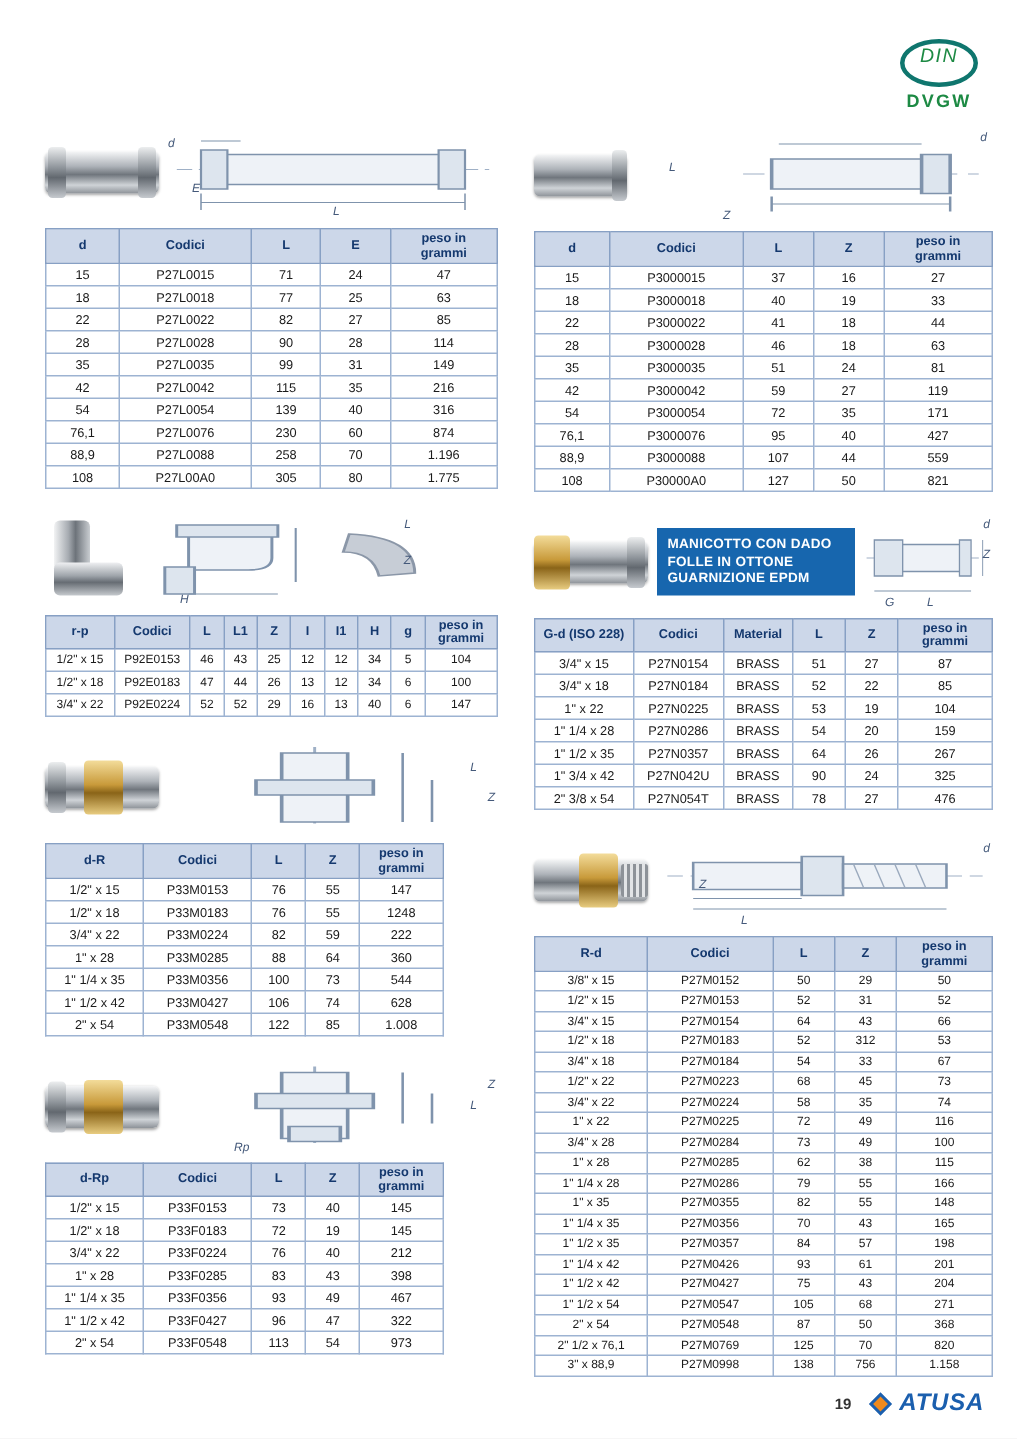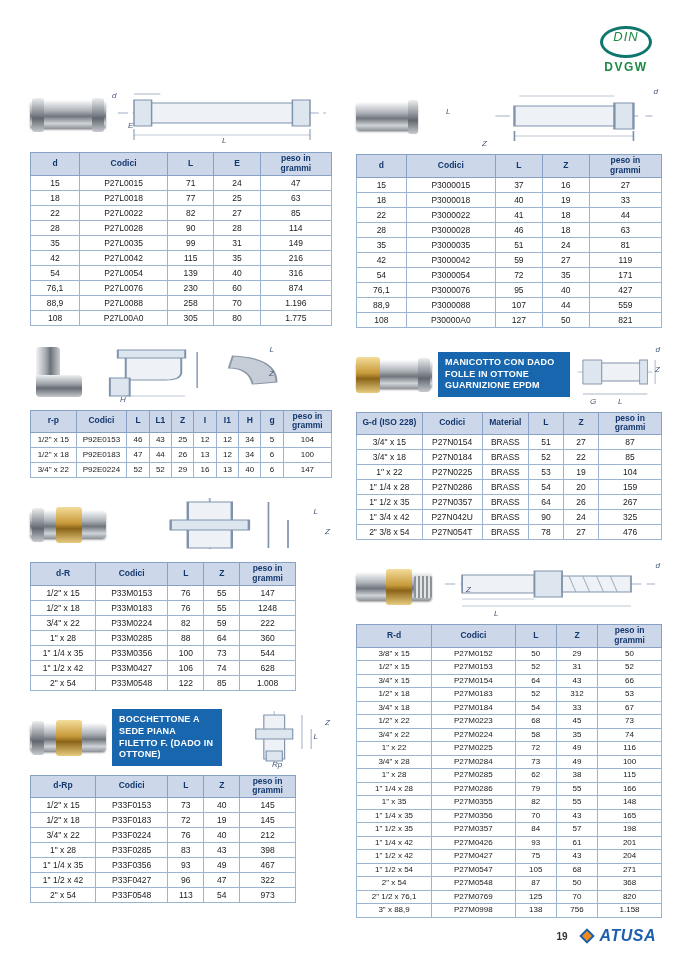--- a/index.html
+++ b/index.html
@@ -353,21 +353,20 @@
             </tr>
           </tbody>
         </table>
     </div>
 
     <div class="sec">
       <div class="sec-head">
         <div class="ph ph-union">
             <i class="brassM"></i>
           </div>
-        <div class="title-box tw104">BOCCHETTONE A SEDE PIANA FILETTO F. (DADO IN OTTONE)</div>
         <div class="drawing">
           <svg viewBox="0 0 90 58" preserveAspectRatio="none">
             <line x1="40" y1="2" x2="40" y2="56" stroke="#9fb0c6" stroke-width="0.8" stroke-dasharray="6 3"></line>
             <rect x="31" y="6" width="18" height="44" fill="#eef2f7" stroke="#7f93ac"></rect>
             <polygon points="24,20 56,20 56,30 24,30" fill="#dde5ee" stroke="#7f93ac"></polygon>
             <rect x="33" y="42" width="14" height="10" fill="#dde5ee" stroke="#7f93ac"></rect>
             <line x1="64" y1="6" x2="64" y2="40" stroke="#7f93ac" stroke-width="0.7"></line>
             <line x1="72" y1="20" x2="72" y2="40" stroke="#7f93ac" stroke-width="0.7"></line>
           </svg>
           <span class="dl" style="right:2px;top:10px">Z</span>

